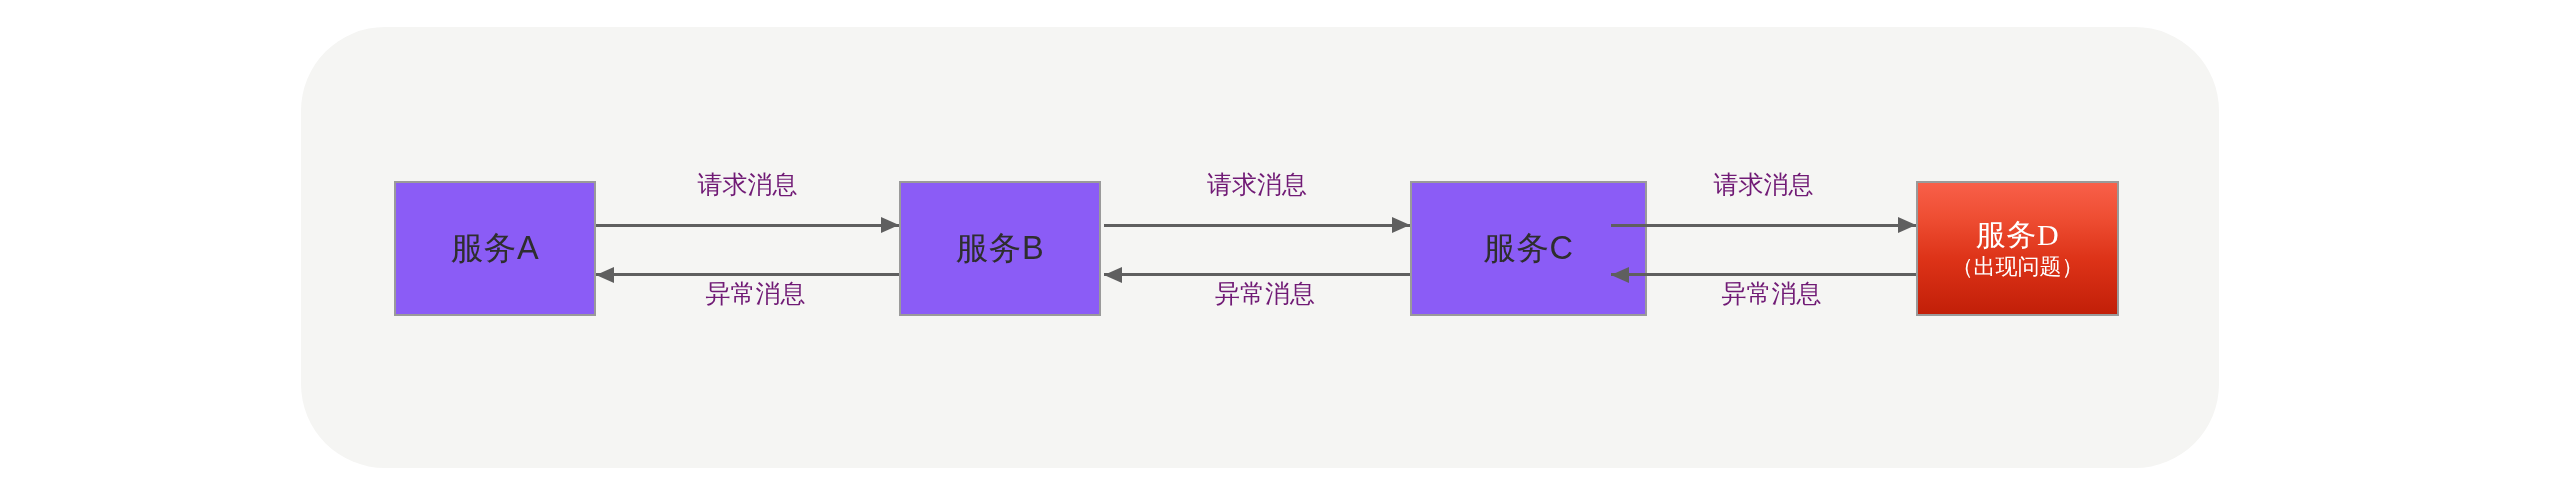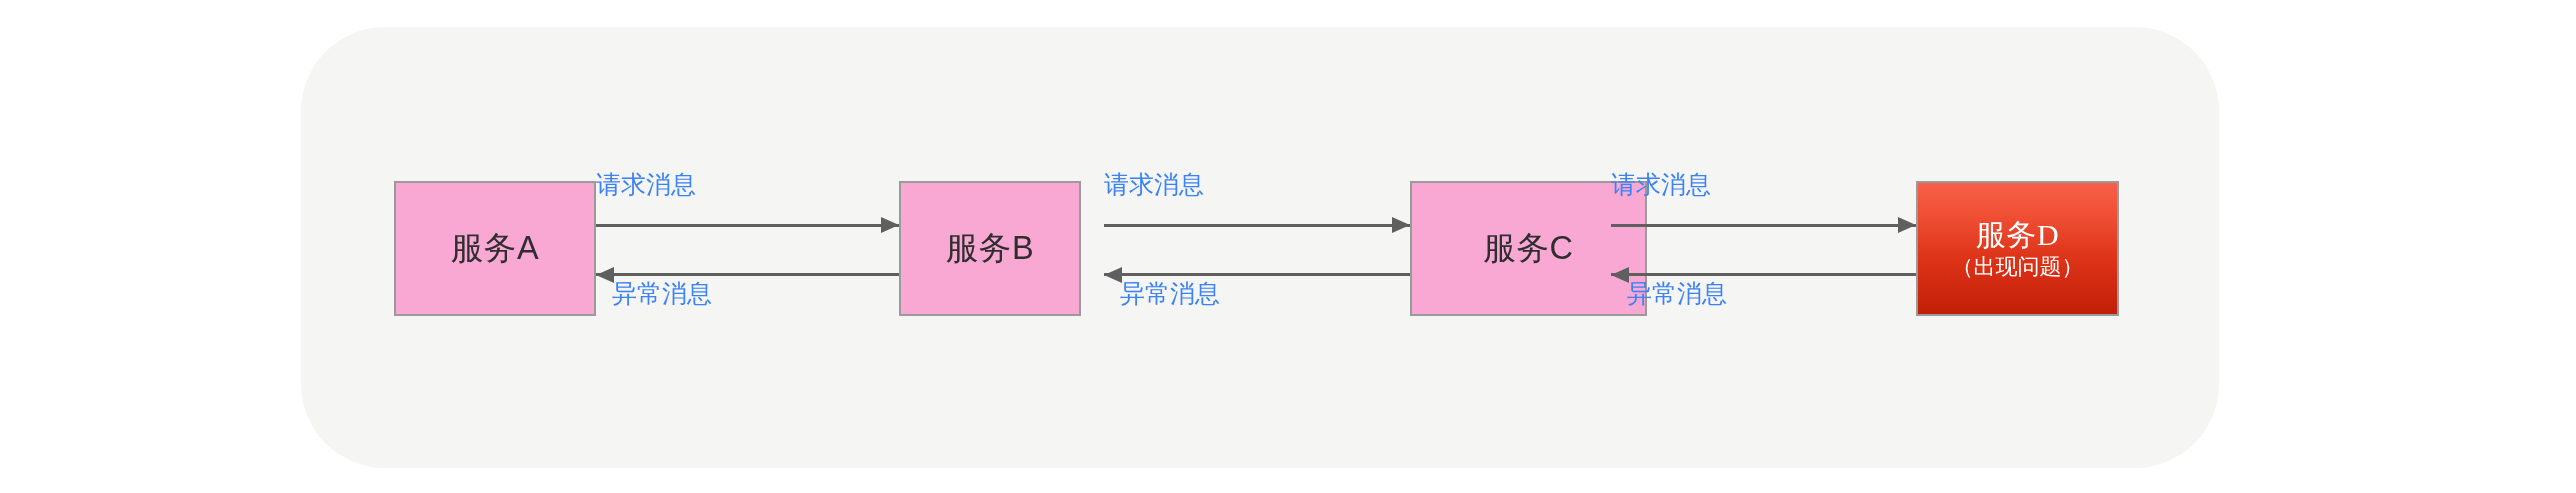--- a/index.html
+++ b/index.html
@@ -38,21 +38,21 @@
     height: 135px;
     box-sizing: border-box;
     border: 2.4px solid #9a9a9a;
     display: flex;
     flex-direction: column;
     align-items: center;
     justify-content: center;
     line-height: 1.05;
   }
   .svc-box.normal {
-    background: #f9a8d4;
+    background: #8b5cf6;
     color: #2e2e2e;
   }
   .svc-box.error {
     background: linear-gradient(to bottom, #f85f49 0%, #ef4f34 25%, #dd3318 58%, #c21f08 100%);
     color: #ffffff;
   }
   .svc-title {
     font-size: 32.5px;
     letter-spacing: 0.6px;
     white-space: nowrap;
@@ -61,21 +61,21 @@
     font-size: 30px;
     font-family: Liberation Serif, serif;
   }
   .svc-sub {
     font-size: 22px;
     margin-top: 4.8px;
     white-space: nowrap;
   }
 
   #box-a { left: 394px;  width: 202px; }
-  #box-b { left: 899px; width: 182px; }
+  #box-b { left: 899px; width: 202px; }
   #box-c { left: 1410px; width: 237px; }
   #box-d { left: 1916px; width: 203px; }
 
   
   .arrow-group {
     position: absolute;
     top: 163px;
     height: 175px;
   }
   #arrows-ab { left: 596px;  width: 303px; }
@@ -109,22 +109,23 @@
     left: 0;
     border-top: 8.4px solid transparent;
     border-bottom: 8.4px solid transparent;
     border-right: 18px solid #5f5f5f;
   }
 
   .arrow-label {
     position: absolute;
     left: 0;
     right: 0;
+    text-align: center;
     font-size: 25px;
-    color: #3b82f6;
+    color: #701a75;
     white-space: nowrap;
   }
   .arrow-label.above { top: 4.8px; }
   .arrow-label.below { top: 114px; margin-left: 16px; }
 </style>
 </head>
 <body>
 
 <div id="canvas">
 

